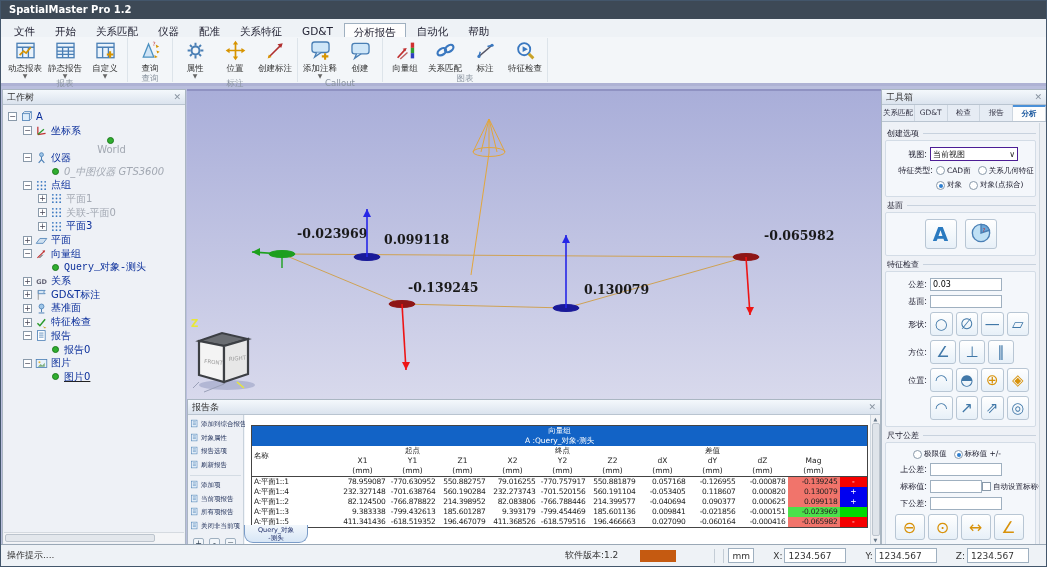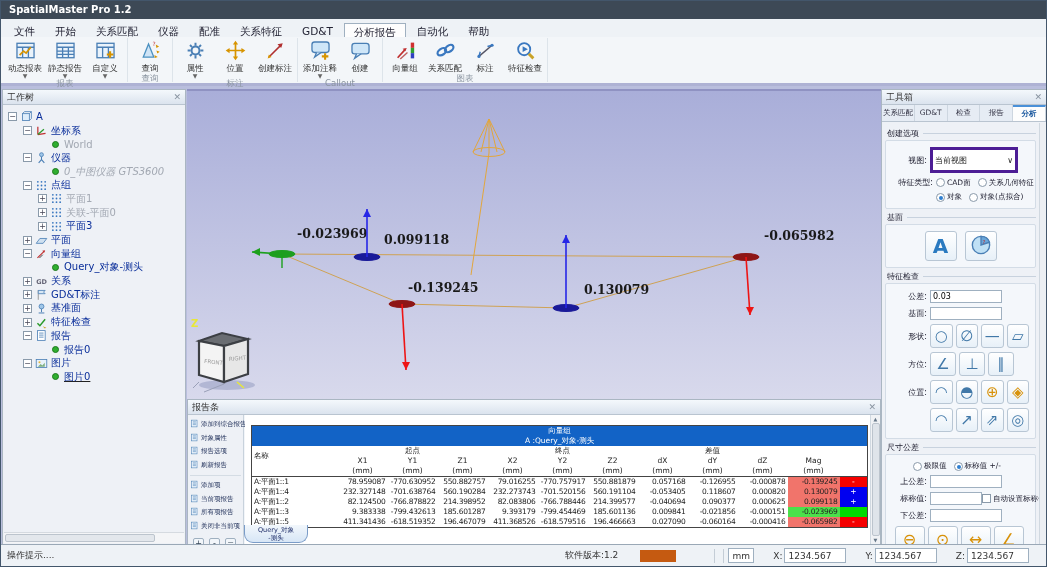--- a/index.html
+++ b/index.html
@@ -69,21 +69,21 @@
 .tbtab{flex:1;font-size:7.5px;text-align:center;line-height:16px;color:#334;border-right:1px solid #cdd6e0;cursor:default;white-space:nowrap}
 .tbtab.active{background:#fdfdfd;font-weight:bold;color:#14549c;border-top:2px solid #4a90d8;line-height:13px}
 .tbbody{position:absolute;top:33px;bottom:0;left:0;right:7px;padding:2px 3px;overflow:hidden}
 .tbscroll{position:absolute;top:33px;bottom:0;right:0;width:7px;background:#eceff3;border-left:1px solid #d0d8e0}
 .sect-title{font-size:8px;color:#223;margin:3px 0 1px 2px;display:flex;align-items:center;gap:4px}
 .sect-title::after{content:"";flex:1;height:1px;background:#c8d2de}
 .sect{border:1px solid #d3dce6;background:#f4f7fb;border-radius:2px;padding:2px 3px;margin-bottom:2px}
 .frow{display:flex;align-items:center;margin:4px 0}
 .flbl{width:38px;text-align:right;font-size:8px;color:#223;margin-right:3px;flex:none;white-space:nowrap}
 .finput{height:13px;border:1px solid #9fb0c0;background:#fff;width:72px;font-size:8px;padding:0 2px;font-family:inherit}
-.fselect{height:26px;border:3px solid #4c1d95;background:#fff;width:88px;font-size:8px;display:flex;align-items:center;padding:0 2px;justify-content:space-between}
+.fselect{height:14px;border:1px solid #4c1d95;background:#fff;width:88px;font-size:8px;display:flex;align-items:center;padding:0 2px;justify-content:space-between}
 .radio{display:flex;align-items:center;font-size:7.5px;color:#223;margin-right:7px;white-space:nowrap}
 .rdot{width:9px;height:9px;border-radius:50%;border:1px solid #8a9aaa;background:#fff;margin-right:2px;position:relative;flex:none}
 .rdot.on::after{content:"";position:absolute;left:2px;top:2px;width:4px;height:4px;border-radius:50%;background:#2f7fd0}
 .chk{width:9px;height:9px;border:1px solid #8a9aaa;background:#fff;margin-right:2px;font-size:8px;line-height:8px;color:#2f7fd0;text-align:center;flex:none}
 .chklbl{font-size:7.5px;color:#223;white-space:nowrap}
 .ibtn{width:26px;height:24px;border:1px solid #b8c6d4;border-radius:3px;background:linear-gradient(#ffffff,#e7f0f8);display:flex;align-items:center;justify-content:center;font-size:15px;color:#4178a8;margin-right:3px;cursor:default}
 .ibtn.orange{color:#d8920a}
 .dbtn{width:30px;height:26px;font-size:16px;color:#d8920a}
 .tbtn{width:28px;height:26px}
 .tbtn svg{width:18px;height:18px}
@@ -273,21 +273,21 @@
           <span class="tlabel">A</span>
         </div>
         <div class="trow" style="padding-left: 15px;">
           <span class="texp">−</span>
           <span class="tico"><svg viewBox="0 0 16 16" xmlns="http://www.w3.org/2000/svg">
               <path d="M3.5 13V3.5M3.5 13l9.5-1.5" stroke="#c03030" stroke-width="1.5" fill="none"></path>
               <path d="M3.5 13l7.5-6.5" stroke="#2a9a2a" stroke-width="1.5"></path>
             </svg></span>
           <span class="tlabel">坐标系</span>
         </div>
-        <div class="trow" style="padding-left: 30px;">
+        <div class="trow" style="padding-left: 30px; flex-direction: column;">
           <span class="texp-sp"></span>
           <span class="tbullet"></span>
           <span class="tlabel dim">World</span>
         </div>
         <div class="trow" style="padding-left: 15px;">
           <span class="texp">−</span>
           <span class="tico"><svg viewBox="0 0 16 16" xmlns="http://www.w3.org/2000/svg">
               <circle cx="8" cy="4.5" r="2.4" fill="#9fc6e8" stroke="#4a7fb5"></circle>
               <path d="M8 7v3.5M4.5 14.5L8 10.5l3.5 4" stroke="#4a7fb5" stroke-width="1.3" fill="none"></path>
             </svg></span>
@@ -375,21 +375,21 @@
         </div>
         <div class="trow" style="padding-left: 15px;">
           <span class="texp">−</span>
           <span class="tico"><svg viewBox="0 0 16 16" xmlns="http://www.w3.org/2000/svg">
               <path d="M3 13.5L11.5 5" stroke="#c03030" stroke-width="1.4"></path>
               <path d="M12.5 4l-3.6.7 2.4 2.4z" fill="#c03030"></path>
               <path d="M5.5 13.5l4-4" stroke="#333" stroke-width="1.1"></path>
             </svg></span>
           <span class="tlabel">向量组</span>
         </div>
-        <div class="trow" style="padding-left: 30px;">
+        <div class="trow" style="padding-left: 30px; font-family: Liberation Mono, monospace;">
           <span class="texp-sp"></span>
           <span class="tbullet"></span>
           <span class="tlabel">Query_对象-测头</span>
         </div>
         <div class="trow" style="padding-left: 15px;">
           <span class="texp">+</span>
           <span class="tico"><svg viewBox="0 0 16 16" xmlns="http://www.w3.org/2000/svg">
               <text x="1.5" y="11.5" font-size="8" font-weight="bold" fill="#667">GD</text>
             </svg></span>
           <span class="tlabel">关系</span>

